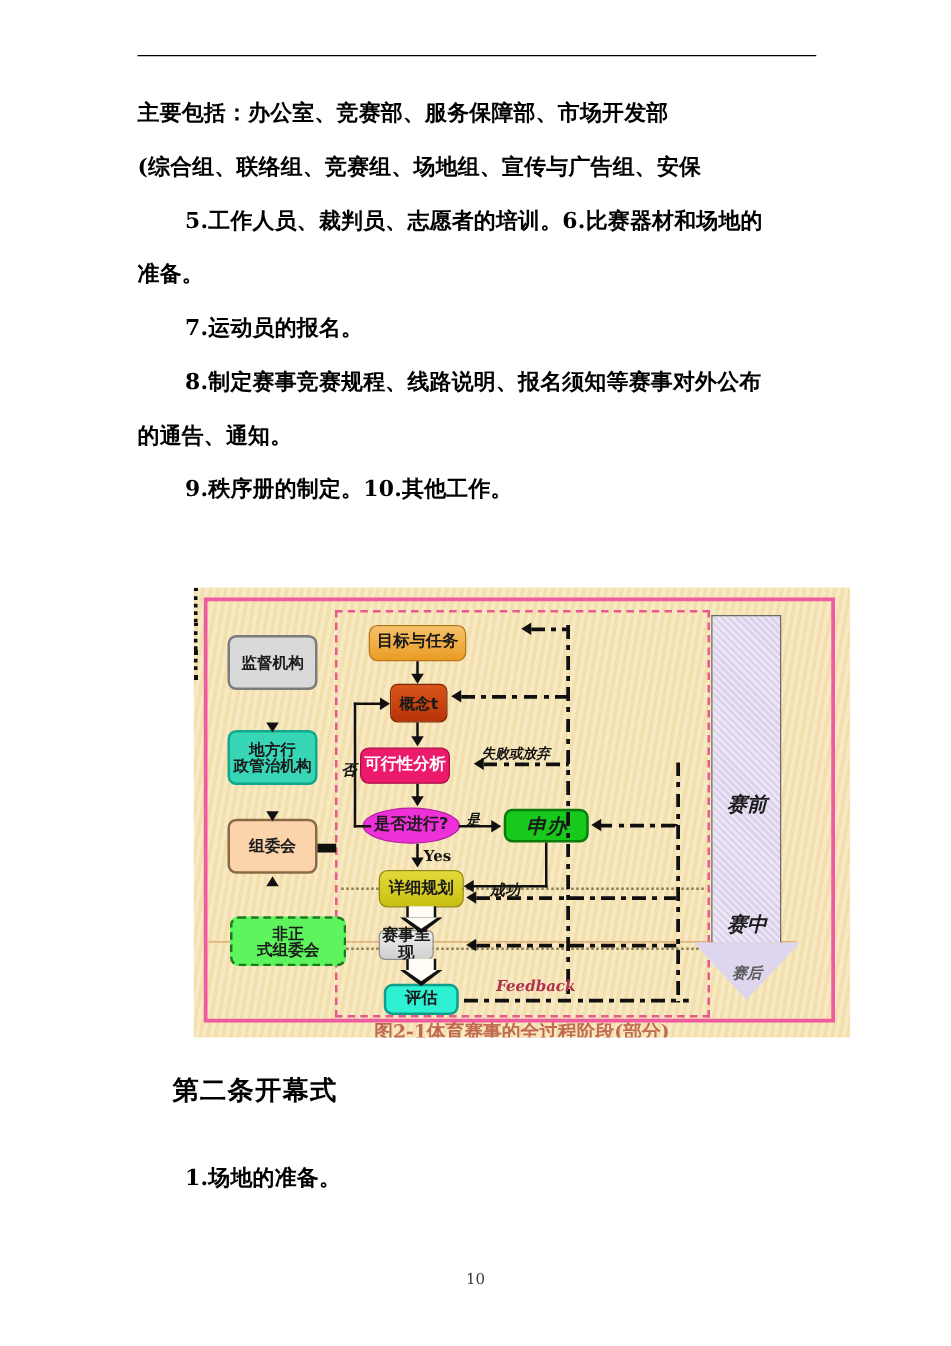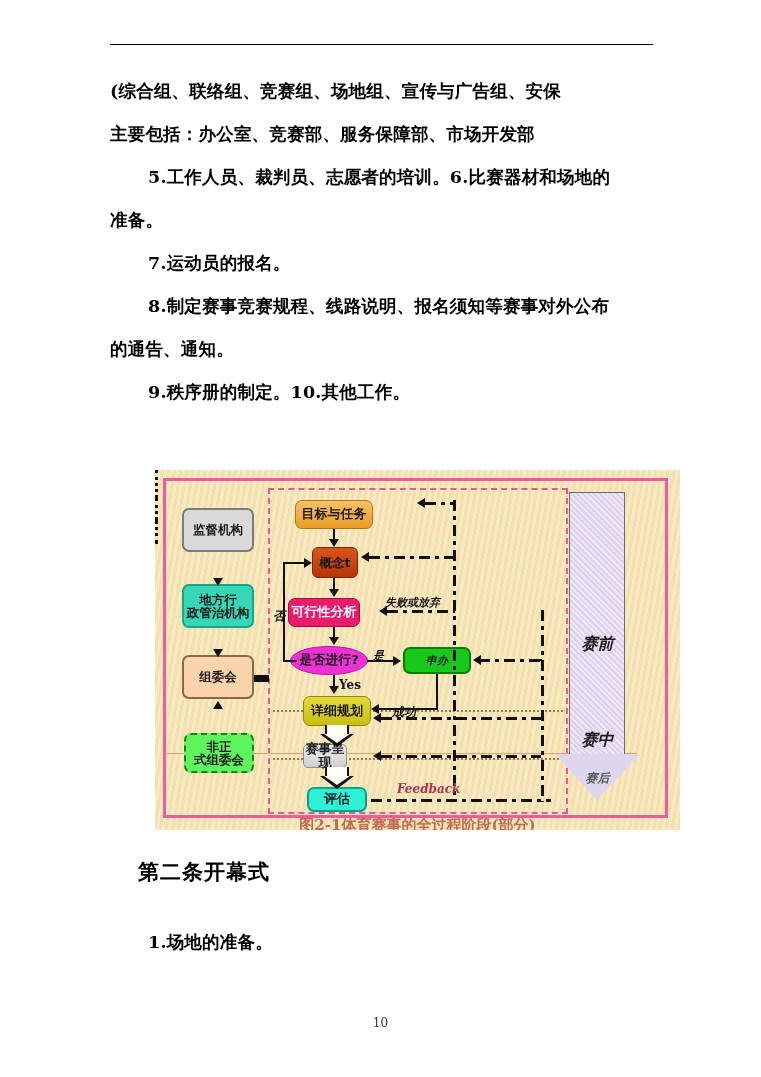--- a/index.html
+++ b/index.html
@@ -274,22 +274,22 @@
   }
 </style>
 </head>
 <body>
 
 <div id="page">
 
   <div class="rule-top"></div>
 
   <div class="doc-body">
+    <div class="para">主要包括：办公室、竞赛部、服务保障部、市场开发部</div>
     <div class="para">(综合组、联络组、竞赛组、场地组、宣传与广告组、安保</div>
-    <div class="para">主要包括：办公室、竞赛部、服务保障部、市场开发部</div>
     <div class="para indent">5.工作人员、裁判员、志愿者的培训。6.比赛器材和场地的</div>
     <div class="para">准备。</div>
     <div class="para indent">7.运动员的报名。</div>
     <div class="para indent">8.制定赛事竞赛规程、线路说明、报名须知等赛事对外公布</div>
     <div class="para">的通告、通知。</div>
     <div class="para indent">9.秩序册的制定。10.其他工作。</div>
   </div>
 
   <div id="figure">
 
@@ -306,21 +306,21 @@
 
     <div class="nd" style="left:27px; top:114px; width:72px; height:44px; background:#36d6b6; border:2px solid #11a88b; font-size:12.5px; white-space:pre-line;">
       <span>地方行
 政管治机构</span>
     </div>
 
     <div class="nd" style="left:27px; top:185px; width:72px; height:44px; background:#fbd4ac; border:2px solid #8a6a44; font-size:12.5px;">
       <span>组委会</span>
     </div>
 
-    <div class="nd" style="left:29px; top:263px; width:70px; height:40px; background:#5ef45e; border:2px dashed #1f7a1f; font-size:12.5px; white-space:pre-line;">
+    <div class="nd" style="left:29px; top:263px; width:93px; height:40px; background:#5ef45e; border:2px dashed #1f7a1f; font-size:12.5px; white-space:pre-line;">
       <span>非正
 式组委会</span>
     </div>
 
     <div class="dotline v" style="left:62px; top:84px; height:28px;"></div>
     <div class="arrowhead ah-down" style="left:58px; top:108px;"></div>
 
     <div class="dotline v" style="left:62px; top:160px; height:22px;"></div>
     <div class="arrowhead ah-down" style="left:58px; top:179px;"></div>
 
@@ -338,21 +338,21 @@
     </div>
 
     <div class="nd" style="left:133px; top:128px; width:72px; height:29px; background:#ec1a6a; border:1px solid #a80d48; font-size:13px; color:#fff;">
       <span>可行性分析</span>
     </div>
 
     <div class="nd el" style="left:135px; top:176px; width:78px; height:29px; background:#ee30d8; border:1px solid #b11ea0; font-size:13px;">
       <span>是否进行?</span>
     </div>
 
-    <div class="nd" style="left:248px; top:177px; width:68px; height:27px; background:#17c91b; border:2px solid #0a7c0c; font-size:11px; font-style:italic;">
+    <div class="nd" style="left:248px; top:177px; width:68px; height:27px; background:#17c91b; border:2px solid #0a7c0c; font-size:16px; font-style:italic;">
       <span>申办</span>
     </div>
 
     <div class="nd" style="left:148px; top:226px; width:68px; height:30px; background:linear-gradient(#e3da3a,#c9bf12); border:1px solid #8f8807; font-size:13px;">
       <span>详细规划</span>
     </div>
 
     <div class="nd sq" style="left:148px; top:274px; width:44px; height:24px; background:linear-gradient(#efefef,#cfcfcf); border:1px solid #8c8c8c; font-size:13px;">
       <span>赛事呈现</span>
     </div>

